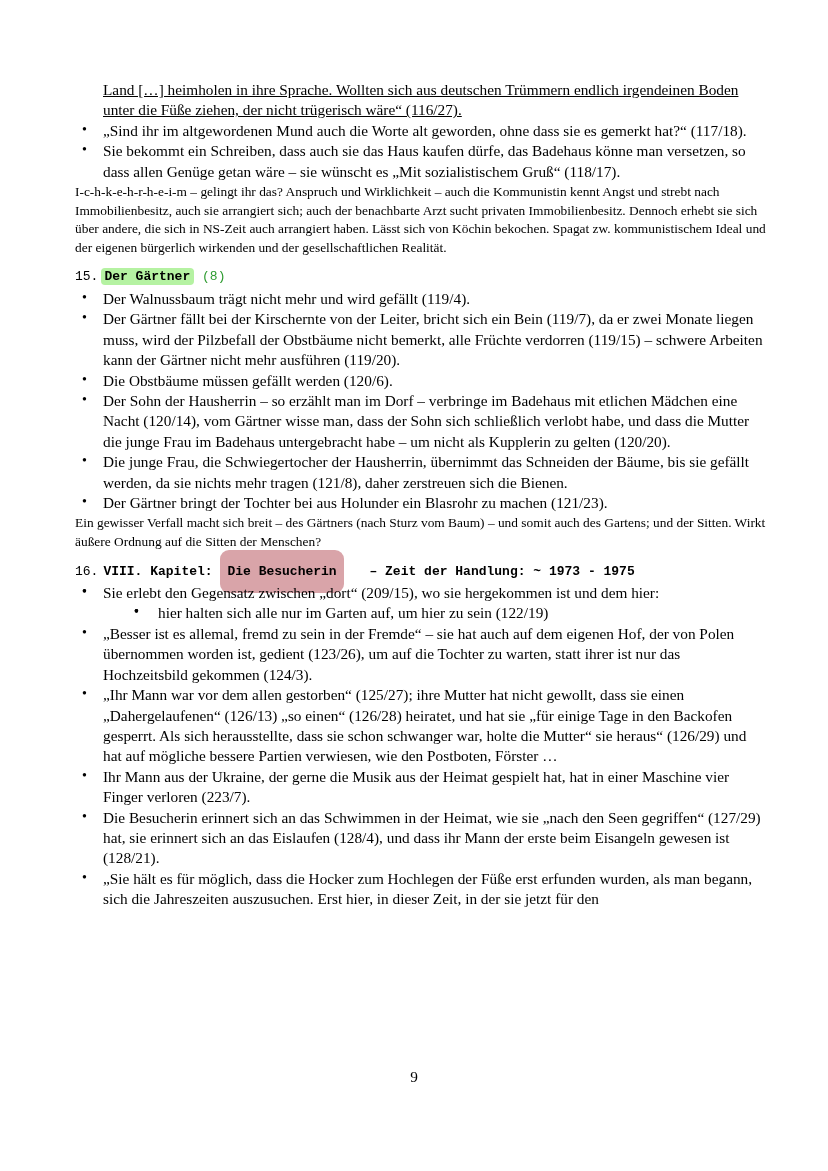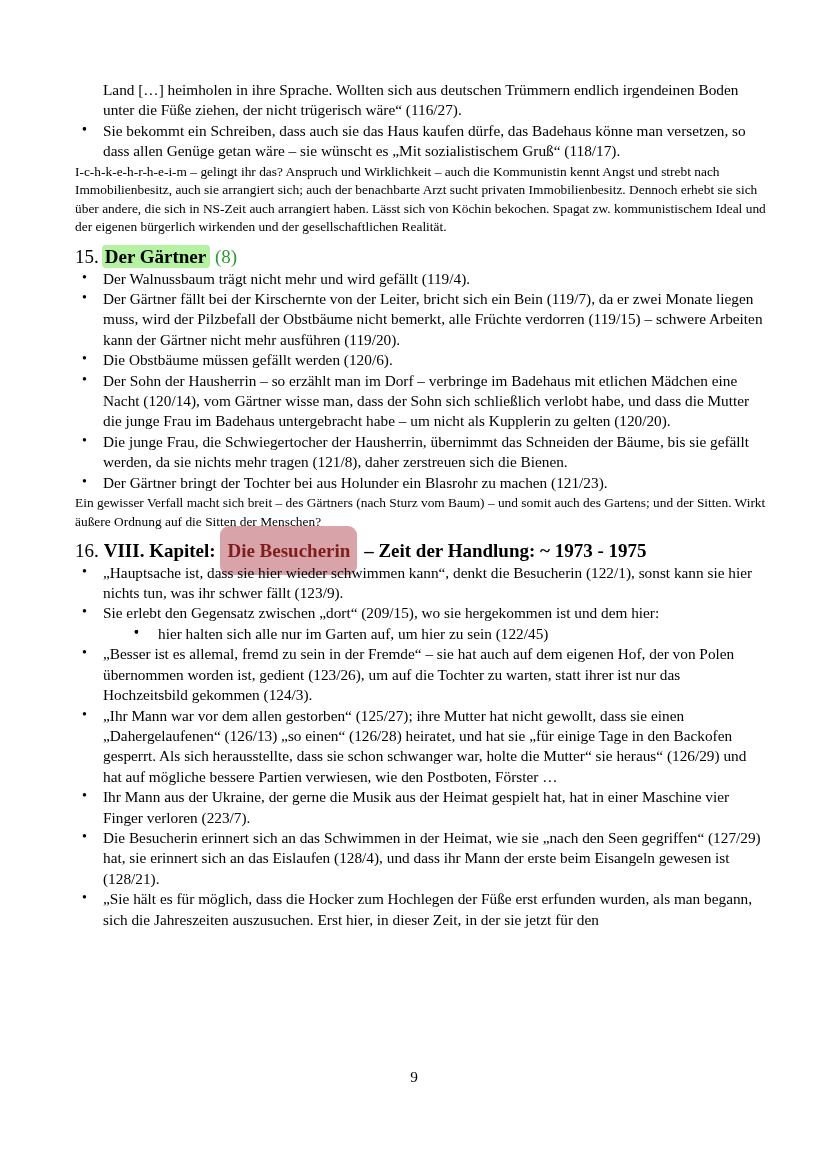--- a/index.html
+++ b/index.html
@@ -16,21 +16,21 @@
     position: absolute;
     left: 75px;
     top: 80px;
     width: 691px;
     font-size: 15.3px;
     line-height: 20.4px;
   }
   p { margin: 0; }
   ul { margin: 0; padding: 0; list-style: none; }
 
-  .cont-para { margin-left: 28px; }
+  .cont-para { margin-left: 28px; text-decoration: underline; }
 
   li.bullet { position: relative; padding-left: 28px; }
   li.bullet > .blt {
     position: absolute;
     left: 7px;
     top: -1px;
     font-size: 14px;
   }
   ul.sub { margin-left: 28px; }
   ul.sub li.bullet { padding-left: 27px; }
@@ -39,41 +39,42 @@
   .commentary {
     font-weight: normal;
     font-size: 13.4px;
     line-height: 18.6px;
     margin-top: 1px;
   }
 
   .section-heading {
     margin-top: 9px;
     margin-bottom: 1px;
-    font-size: 19px;
+    font-size: 13px;
     line-height: 21.5px;
     font-weight: bold;
+    font-family: Liberation Mono, monospace;
   }
   .section-heading .sec-num { font-weight: normal; margin-right: 6px; }
   .section-heading .sec-num-wide { font-weight: normal; margin-right: 5px; }
 
   .hl-green {
     background: #b5f2a2;
     padding: 1px 4px 1px 3px;
     border-radius: 4px;
     margin-left: -3px;
   }
   .green-count { color: #2e9b30; font-weight: normal; }
 
   .hl-pink {
     background: #d9a4a9;
-    color: #7f1d1d;
+    color: #000000;
     padding: 14px 7px;
     border-radius: 9px;
-    margin-right: 2px;
+    margin-right: 18px;
   }
 
   .page-number {
     position: absolute;
     top: 1068px;
     left: 0;
     width: 828px;
     text-align: center;
     font-size: 15.3px;
   }
@@ -82,20 +83,21 @@
 <body>
 
 <div class="page">
   <div class="content">
 
     <p class="cont-para">Land […] heimholen in ihre Sprache. Wollten sich aus deutschen Trümmern endlich irgendeinen Boden unter die Füße ziehen, der nicht trügerisch wäre“ (116/27).</p>
 
     <ul>
       <li class="bullet">
         <span class="blt">•</span>
+        <span>„Sind ihr im altgewordenen Mund auch die Worte alt geworden, ohne dass sie es gemerkt hat?“ (117/18).</span>
       </li>
       <li class="bullet">
         <span class="blt">•</span>
         <span>Sie bekommt ein Schreiben, dass auch sie das Haus kaufen dürfe, das Badehaus könne man versetzen, so dass allen Genüge getan wäre – sie wünscht es „Mit sozialistischem Gruß“ (118/17).</span>
       </li>
     </ul>
 
     <p class="commentary">I-c-h-k-e-h-r-h-e-i-m – gelingt ihr das? Anspruch und Wirklichkeit – auch die Kommunistin kennt Angst und strebt nach Immobilienbesitz, auch sie arrangiert sich; auch der benachbarte Arzt sucht privaten Immobilienbesitz. Dennoch erhebt sie sich über andere, die sich in NS-Zeit auch arrangiert haben. Lässt sich von Köchin bekochen. Spagat zw. kommunistischem Ideal und der eigenen bürgerlich wirkenden und der gesellschaftlichen Realität.</p>
 
     <p class="section-heading"><span class="sec-num">15.</span><span class="hl-green">Der Gärtner</span> <span class="green-count">(8)</span></p>
@@ -127,35 +129,34 @@
       </li>
     </ul>
 
     <p class="commentary">Ein gewisser Verfall macht sich breit – des Gärtners (nach Sturz vom Baum) – und somit auch des Gartens; und der Sitten. Wirkt äußere Ordnung auf die Sitten der Menschen?</p>
 
     <p class="section-heading"><span class="sec-num-wide">16.</span><span>VIII. Kapitel:</span> <span class="hl-pink">Die Besucherin</span> <span>– Zeit der Handlung: ~ 1973 - 1975</span></p>
 
     <ul>
       <li class="bullet">
         <span class="blt">•</span>
-        <span>„Hauptsache ist, dass sie hier wieder schwimmen kann“, denkt die Besucherin (122/1), sonst kann sie hier nichts tun, was ihr schwer fällt (123/9).</span>
       </li>
       <li class="bullet">
         <span class="blt">•</span>
         <span>Sie erlebt den Gegensatz zwischen „dort“ (209/15), wo sie hergekommen ist und dem hier:</span>
         <ul class="sub">
           <li class="bullet">
             <span class="blt">•</span>
           </li>
           <li class="bullet">
             <span class="blt">•</span>
           </li>
           <li class="bullet">
             <span class="blt">•</span>
-            <span>hier halten sich alle nur im Garten auf, um hier zu sein (122/45)</span>
+            <span>hier halten sich alle nur im Garten auf, um hier zu sein (122/19)</span>
           </li>
         </ul>
       </li>
       <li class="bullet">
         <span class="blt">•</span>
         <span>„Besser ist es allemal, fremd zu sein in der Fremde“ – sie hat auch auf dem eigenen Hof, der von Polen übernommen worden ist, gedient (123/26), um auf die Tochter zu warten, statt ihrer ist nur das Hochzeitsbild gekommen (124/3).</span>
       </li>
       <li class="bullet">
         <span class="blt">•</span>
         <span>„Ihr Mann war vor dem allen gestorben“ (125/27); ihre Mutter hat nicht gewollt, dass sie einen „Dahergelaufenen“ (126/13) „so einen“ (126/28) heiratet, und hat sie „für einige Tage in den Backofen gesperrt. Als sich herausstellte, dass sie schon schwanger war, holte die Mutter“ sie heraus“ (126/29) und hat auf mögliche bessere Partien verwiesen, wie den Postboten, Förster …</span>

